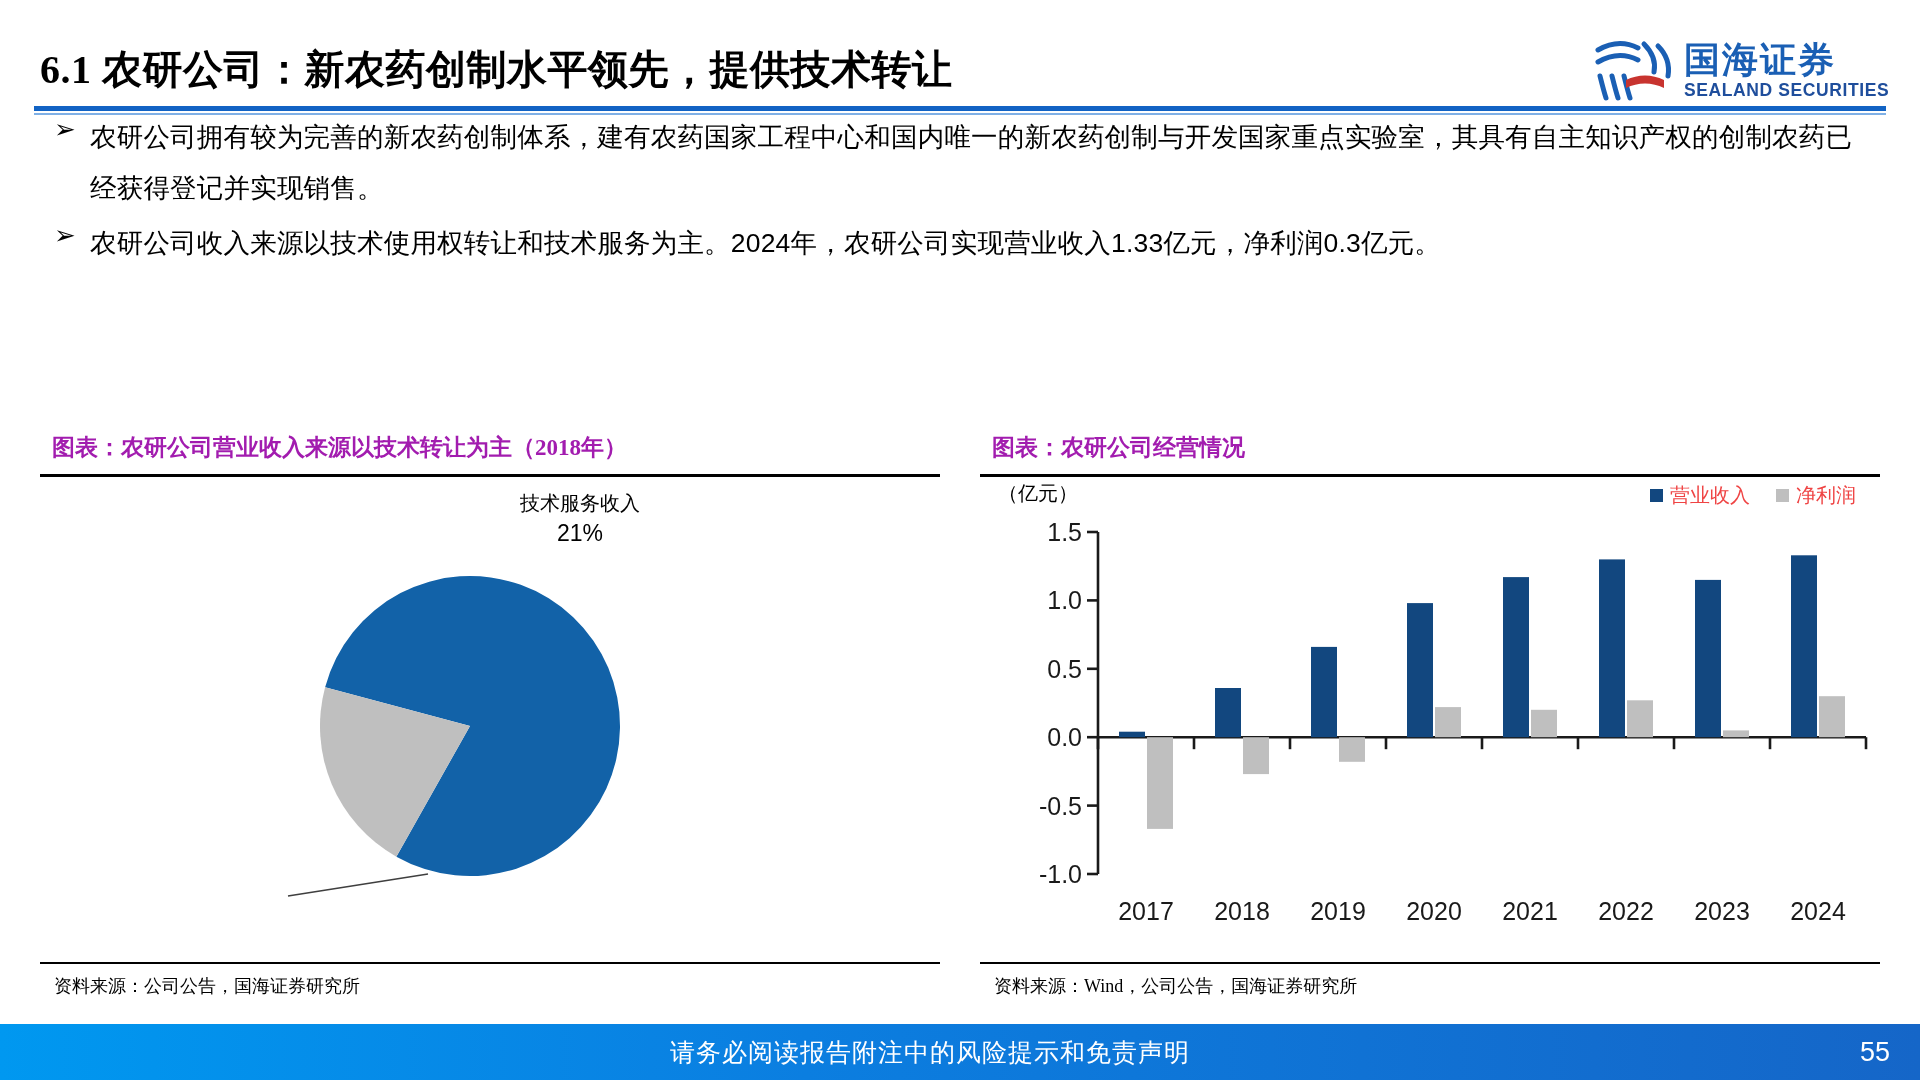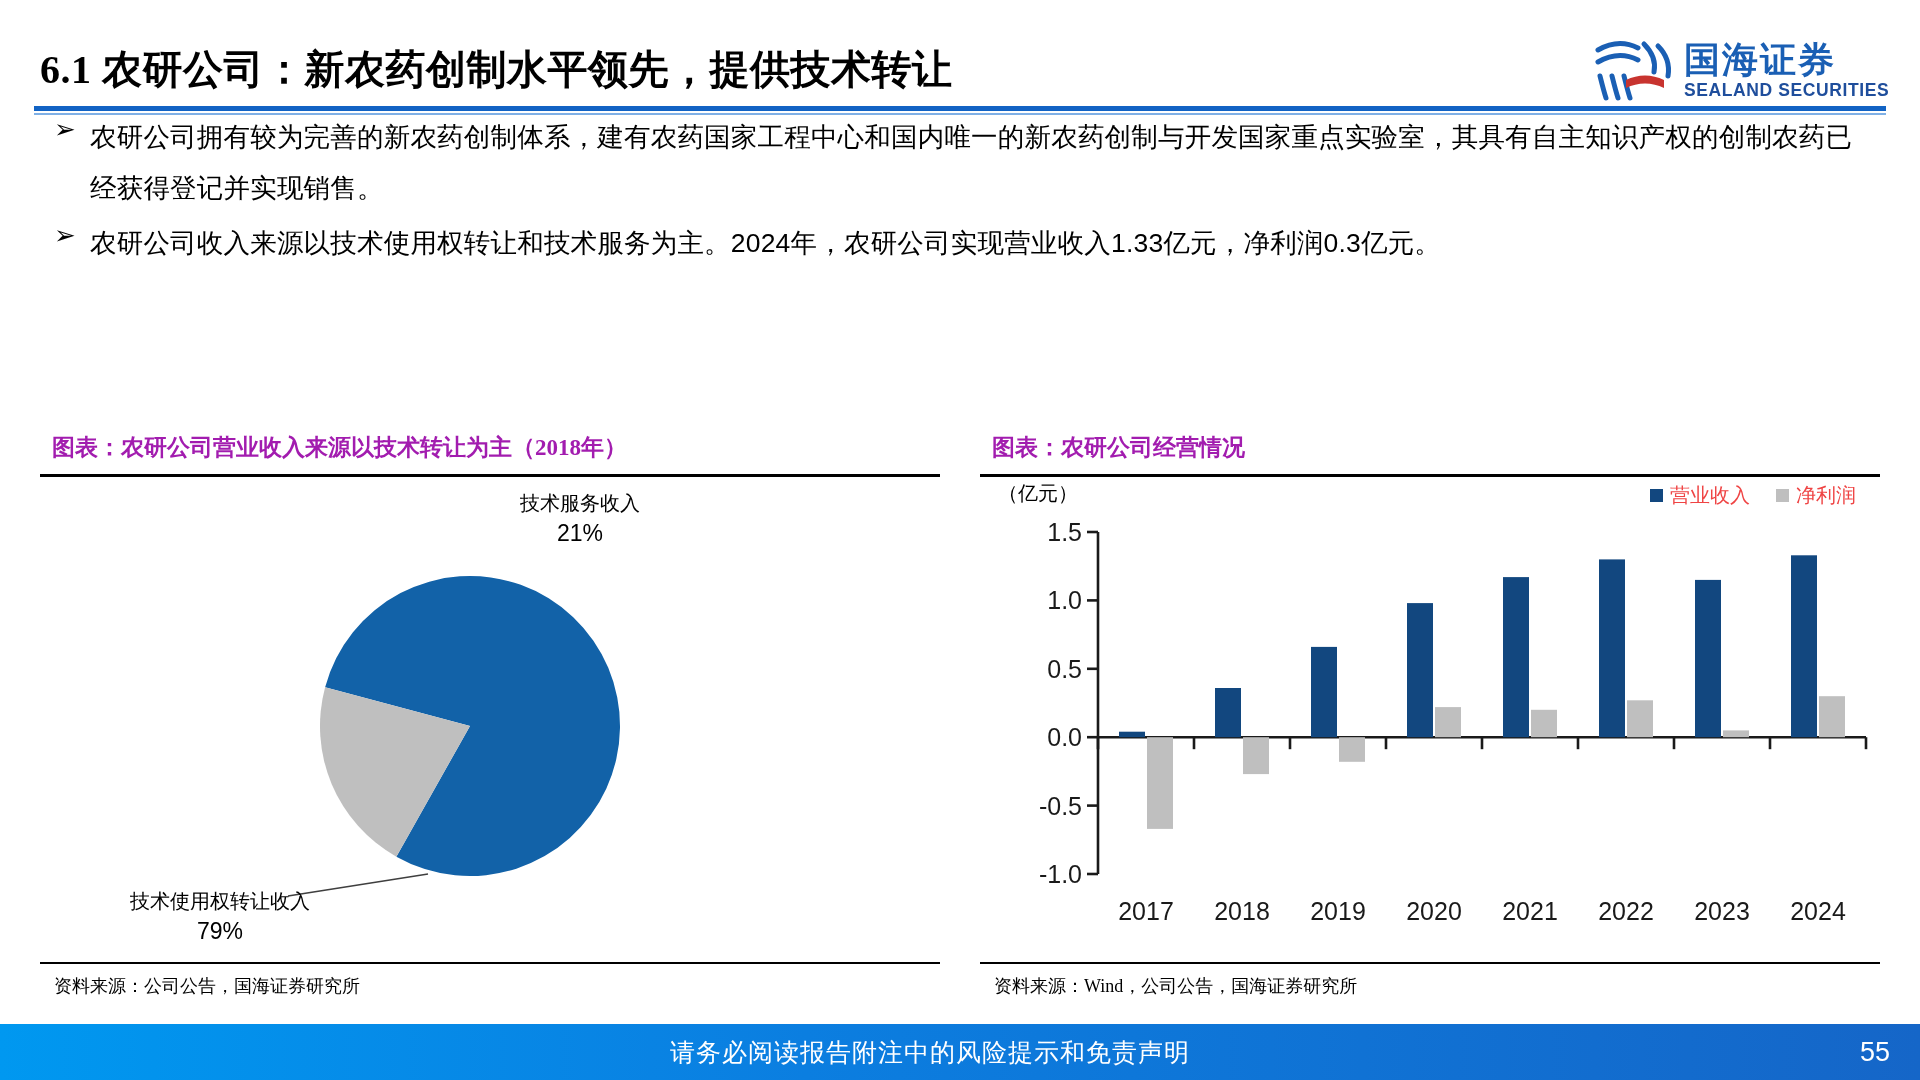--- a/index.html
+++ b/index.html
@@ -173,24 +173,20 @@
 
             <path id="slice-service" fill="#bfbfbf" d="M 430 250 L 356.36 380.68 A 150 150 0 0 1 285.11 211.18 Z"></path>
           </g>
 
           <path d="M 248 420 L 388 398" stroke="#3f3f3f" stroke-width="1.6" fill="none"></path>
         </svg>
 
         <div class="pie-label lbl-service">
           <div>技术服务收入</div>
           <div class="pct">21%</div>
-        </div>
-        <div class="pie-label lbl-transfer">
-          <div>技术使用权转让收入</div>
-          <div class="pct">79%</div>
         </div>
       </div>
     </div>
 
     <div class="panel-rule-bot"></div>
     <div class="panel-source">资料来源：公司公告，国海证券研究所</div>
   </div>
 
   <div class="panel panel-right">
     <div class="panel-title">图表：农研公司经营情况</div>

